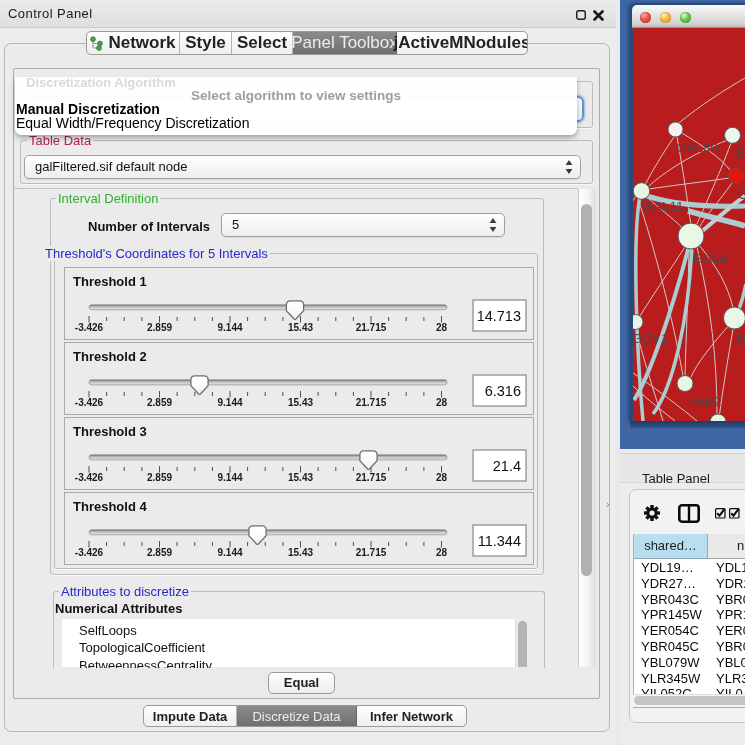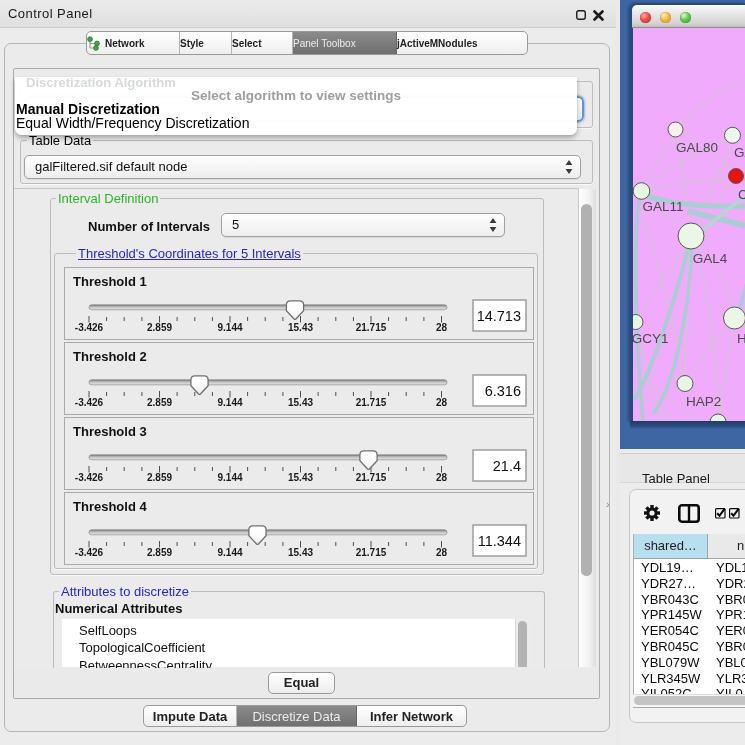--- a/index.html
+++ b/index.html
@@ -7,38 +7,38 @@
   .abs{position:absolute;}
   #stage{position:absolute;left:0;top:0;width:745px;height:745px;padding-left:42px;}
 
   
   #cp-title{left:0;top:0;width:616px;height:27px;background:linear-gradient(#ebebeb,#dfdfdf);border-bottom:1px solid #cdcdcd;}
   #cp-title .t{position:absolute;left:8px;top:6px;font-size:13px;letter-spacing:0.45px;color:#1a1a1a;}
   #outer-panel{left:4px;top:43px;width:604px;height:687px;background:#ebebeb;border:1px solid #b6b6b6;border-radius:7px;}
 
   
   #tabbar{left:86px;top:31px;height:22px;display:flex;border:1px solid #9a9a9a;border-radius:5px;overflow:hidden;background:linear-gradient(#ffffff,#eeeeee);}
-  #tabbar .tab{display:flex;align-items:center;justify-content:flex-start;font-size:10px;font-weight:bold;color:#222;border-right:1px solid #b5b5b5;white-space:nowrap;box-sizing:border-box;}
+  #tabbar .tab{display:flex;align-items:center;justify-content:center;font-size:17px;font-weight:bold;color:#222;border-right:1px solid #b5b5b5;white-space:nowrap;box-sizing:border-box;}
   #tabbar .tab.sel{background:linear-gradient(#8b8b8b,#6f6f6f);color:#ececec;font-weight:normal;border-right:1px solid #666;}
   #tabbar .tab:last-child{border-right:none;}
 
   #inner-panel{left:13px;top:68px;width:585px;height:629px;background:#ebebeb;border:1px solid #ababab;border-radius:2px;}
 
   .groupbox{position:absolute;border:1px solid #bcbcbc;border-radius:3px;box-shadow:inset 0 0 0 0 #fff, 0 1px 0 rgba(255,255,255,.7);}
   .grouplabel{position:absolute;font-size:13px;background:#ebebeb;padding:0 2px;white-space:nowrap;}
 
   .combo{position:absolute;height:22px;border:1px solid #a0a0a0;border-radius:5px;background:linear-gradient(#ffffff,#ededed);box-shadow:0 1px 1px rgba(0,0,0,.08);font-size:13px;color:#111;}
   .combo .txt{position:absolute;left:10px;top:3px;}
 
   
   #strip{left:616px;top:0;width:4px;height:745px;background:#e9e9e9;}
   #desktop{left:620px;top:0;width:125px;height:449px;background:#3e66a2;}
   #net-window{left:630px;top:3px;width:115px;height:419px;background:#28497c;border-radius:6px 0 0 0;box-shadow:-2px 0 3px rgba(10,25,50,.35);}
   #net-title{left:632px;top:5px;width:113px;height:22px;background:linear-gradient(#fafafa 0%,#d2d2d2 85%,#bfbfbf 100%);border-radius:5px 0 0 0;border-bottom:1px solid #8f8f8f;}
-  #net-canvas{left:633px;top:28px;width:112px;height:393px;background:#f0abfc;overflow:hidden;}
+  #net-canvas{left:633px;top:28px;width:112px;height:393px;background:#b91c1c;overflow:hidden;}
   .tl{position:absolute;top:7px;width:11px;height:11px;border-radius:50%;}
 
   #tp-bar{left:620px;top:453px;width:125px;height:28px;background:#e7e7e7;border-top:1px solid #d0d0d0;border-bottom:1px solid #d6d6d6;}
   #tp-bar .t{position:absolute;left:15px;top:17px;font-size:13px;color:#1a1a1a;margin-left:7px;}
   #browser{left:629px;top:489px;width:130px;height:232px;background:#f2f2f2;border:1px solid #c6c6c6;border-radius:7px;}
 </style>
 </head>
 <body>
 <div id="stage">
 
@@ -64,21 +64,21 @@
     <div class="tab" style="width:61px">Select</div>
     <div class="tab sel" style="width:104px">Panel Toolbox</div>
     <div class="tab" style="width:130px">jActiveMNodules</div>
   </div>
 
   <div class="groupbox" style="left:20px;top:81px;width:571px;height:45px;"></div>
   <div class="abs" style="left:26px;top:75px;font-size:13px;font-weight:bold;color:#d7dadc;z-index:12;">Discretization Algorithm</div>
   <div class="abs" style="left:24px;top:96px;width:556px;height:22px;border-radius:6px;background:linear-gradient(#fff,#ededed);border:2px solid #5f93d2;box-shadow:0 0 2px 1px rgba(90,140,210,.55);"></div>
 
   <div class="groupbox" style="left:20px;top:140px;width:571px;height:42px;"></div>
-  <div class="grouplabel" style="left:27px;top:133px;color:#000000;">Table Data</div>
+  <div class="grouplabel" style="left:27px;top:133px;color:#be185d;">Table Data</div>
   <div class="combo" style="left:24px;top:155px;width:555px;">
     <div class="txt">galFiltered.sif default node</div>
     <svg class="arrs" width="8" height="14" viewBox="0 0 8 14" style="position:absolute;right:7px;top:4px">
         <path d="M4 0 L7.4 5 L0.6 5 Z" fill="#3a3a3a"></path>
         <path d="M4 14 L7.4 9 L0.6 9 Z" fill="#3a3a3a"></path>
       </svg>
   </div>
 
   <div id="scrollwrap" class="abs" style="left:14px;top:188px;width:564px;height:479px;border-top:1px solid #c4c4c4;border-bottom:1px solid #9e9e9e;"></div>
 
@@ -87,21 +87,21 @@
   <div class="abs" style="left:88px;top:219px;font-size:13px;font-weight:bold;color:#111;">Number of Intervals</div>
   <div class="combo" style="left:221px;top:213px;width:282px;">
     <div class="txt">5</div>
     <svg class="arrs" width="8" height="14" viewBox="0 0 8 14" style="position:absolute;right:7px;top:4px">
         <path d="M4 0 L7.4 5 L0.6 5 Z" fill="#3a3a3a"></path>
         <path d="M4 14 L7.4 9 L0.6 9 Z" fill="#3a3a3a"></path>
       </svg>
   </div>
 
   <div class="groupbox" style="left:54px;top:253px;width:482px;height:314px;"></div>
-  <div class="grouplabel" style="left:76px;top:246px;color:#2626cc;text-decoration:underline;">Threshold's Coordinates for 5 Intervals</div>
+  <div class="grouplabel" style="left:43px;top:246px;color:#2626cc;">Threshold's Coordinates for 5 Intervals</div>
 
 <svg class="abs" style="left:64px;top:267px" width="470" height="73" viewBox="0 0 470 73">
       <defs>
         <linearGradient id="thg0" x1="0" y1="0" x2="0" y2="1">
           <stop offset="0" stop-color="#ffffff"></stop>
           <stop offset="0.55" stop-color="#fbfbfb"></stop>
           <stop offset="1" stop-color="#ebebeb"></stop>
         </linearGradient>
       <linearGradient id="trk0" x1="0" y1="0" x2="0" y2="1">
           <stop offset="0" stop-color="#6f6f6f"></stop>

